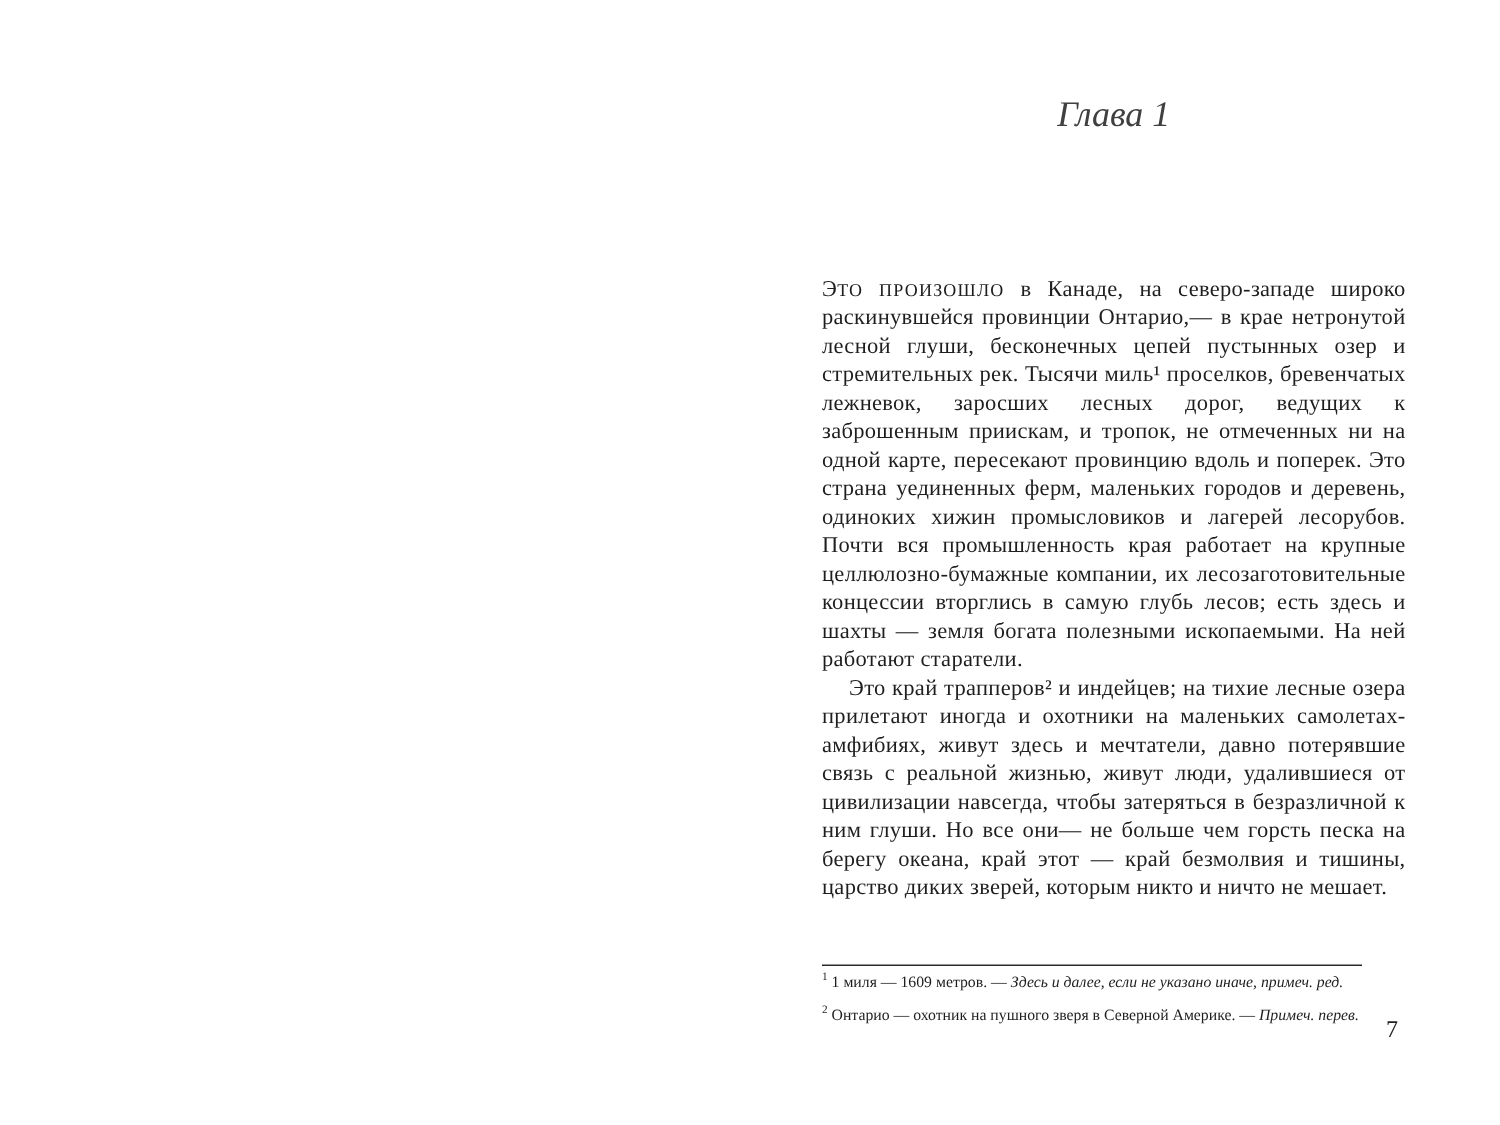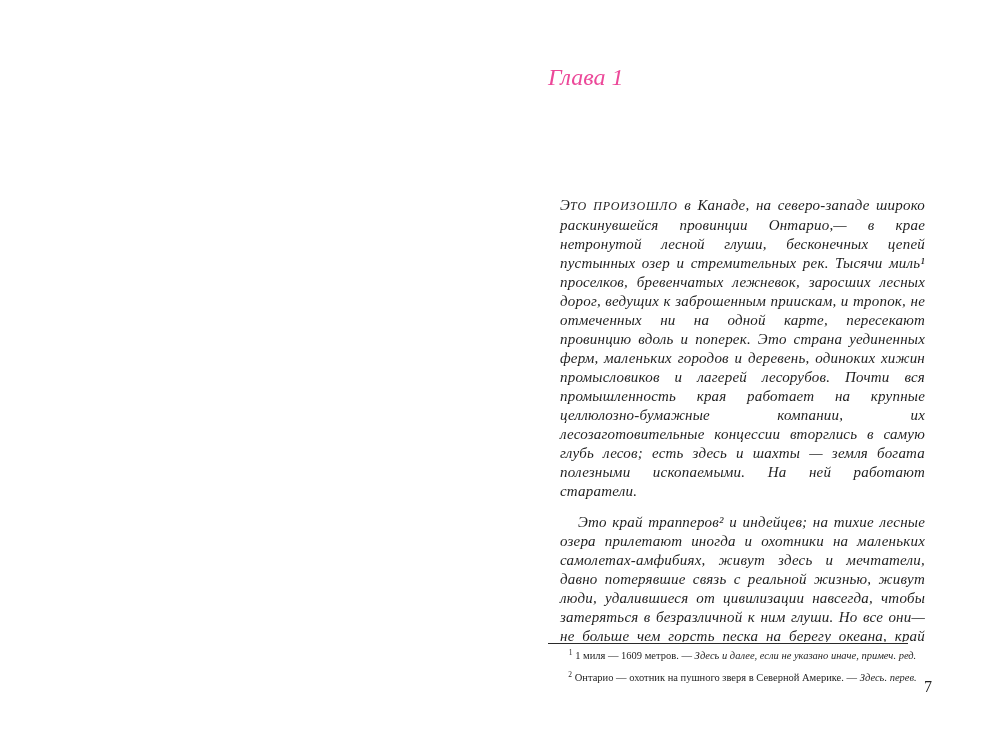--- a/index.html
+++ b/index.html
@@ -18,40 +18,40 @@
   .text-column {
     position: absolute;
     left: 548px; top: 0;
     width: 389px; height: 750px;
   }
   .chapter-title {
     position: absolute;
     top: 62px; left: 0;
     width: 100%;
     margin: 0;
-    text-align: left;
+    text-align: center;
     font-style: italic;
     font-weight: normal;
     font-size: 24px;
     line-height: 30px;
-    color: #ec4899;
+    color: #404040;
   }
   .body-text {
     position: absolute;
     top: 184px; left: 0;
     width: 389px;
     max-height: 458px;
     overflow: hidden;
     font-size: 15px;
     line-height: 19px;
     letter-spacing: 0.2px;
     text-align: justify;
     hyphens: auto;
   }
-  .para { margin: 12px; font-style: italic; }
+  .para { margin: 0; }
   .para.indent { text-indent: 18px; }
   .lead-initial { font-size: 15px; }
   .lead-caps {
     font-size: 12px;
     letter-spacing: 0.8px;
   }
   .footnotes {
     position: absolute;
     top: 643px; left: 0;
     width: 389px;
@@ -59,21 +59,21 @@
   .footnote-rule {
     width: 360px;
     height: 0;
     border-top: 1px solid #2a2a2a;
     margin: 0 0 5px 0;
   }
   .footnote {
     margin: 0 0 9px 0;
     font-size: 10.5px;
     line-height: 13px;
-    text-align: center;
+    text-align: left;
   }
   .footnote sup { font-size: 7.5px; line-height: 0; }
   .footnote .fn-note { font-style: italic; }
   .page-number {
     position: absolute;
     top: 678px;
     right: 5px;
     font-size: 16px;
     line-height: 18px;
     text-align: right;
@@ -88,18 +88,18 @@
     <h1 class="chapter-title">Глава 1</h1>
 
     <div class="body-text">
       <p class="para"><span class="lead-initial">Э</span><span class="lead-caps">ТО ПРОИЗОШЛО</span><span> в Канаде, на северо-западе широко раскинувшейся провинции Онтарио,— в крае нетронутой лесной глуши, бесконечных цепей пустынных озер и стремительных рек. Тысячи миль¹ проселков, бревенчатых лежневок, заросших лесных дорог, ведущих к заброшенным приискам, и тропок, не отмеченных ни на одной карте, пересекают провинцию вдоль и поперек. Это страна уединенных ферм, маленьких городов и деревень, одиноких хижин промысловиков и лагерей лесорубов. Почти вся промышленность края работает на крупные целлюлозно-бумажные компании, их лесозаготовительные концессии вторглись в самую глубь лесов; есть здесь и шахты — земля богата полезными ископаемыми. На ней работают старатели.</span></p>
       <p class="para indent">Это край трапперов² и индейцев; на тихие лесные озера прилетают иногда и охотники на маленьких самолетах-амфибиях, живут здесь и мечтатели, давно потерявшие связь с реальной жизнью, живут люди, удалившиеся от цивилизации навсегда, чтобы затеряться в безразличной к ним глуши. Но все они— не больше чем горсть песка на берегу океана, край этот — край безмолвия и тишины, царство диких зверей, которым никто и ничто не мешает.</p>
     </div>
 
     <div class="footnotes">
       <div class="footnote-rule"></div>
       <p class="footnote"><sup>1</sup> <span>1 миля — 1609 метров. —</span> <span class="fn-note">Здесь и далее, если не указано иначе, примеч. ред.</span></p>
-      <p class="footnote"><sup>2</sup> <span>Онтарио — охотник на пушного зверя в Северной Америке. —</span> <span class="fn-note">Здесь. перев.</span></p>
+      <p class="footnote"><sup>2</sup> <span>Онтарио — охотник на пушного зверя в Северной Америке. —</span> <span class="fn-note">Примеч. перев.</span></p>
     </div>
 
     <div class="page-number">7</div>
   </div>
 </div>
 
 </body></html>

